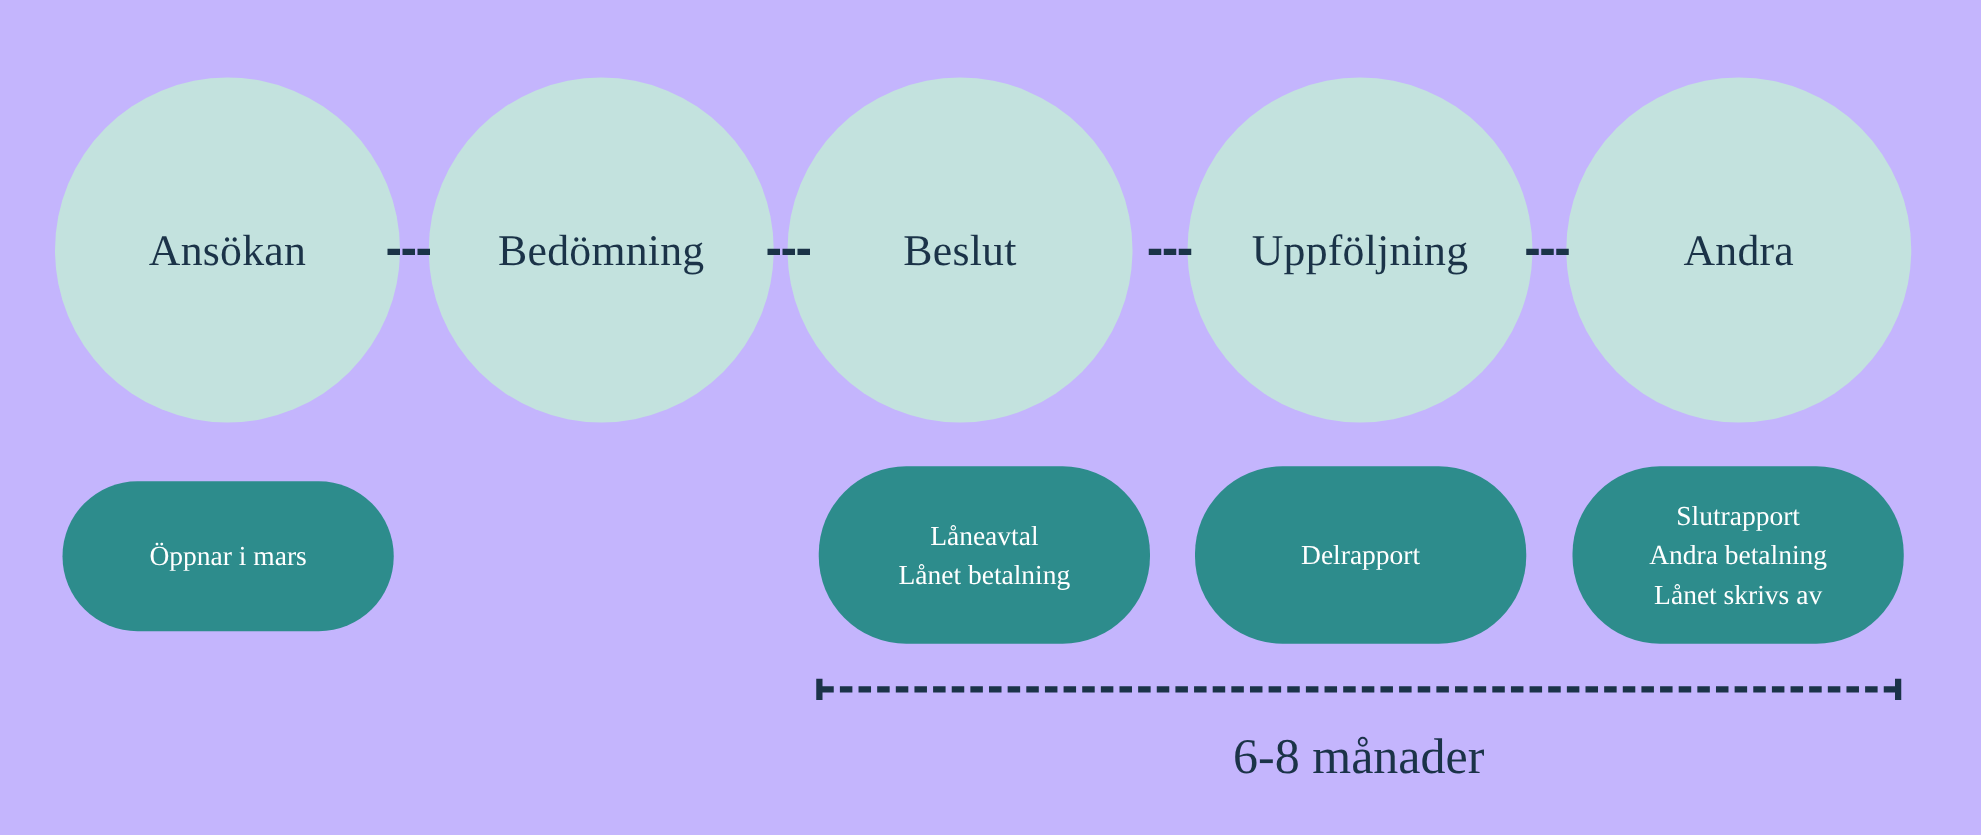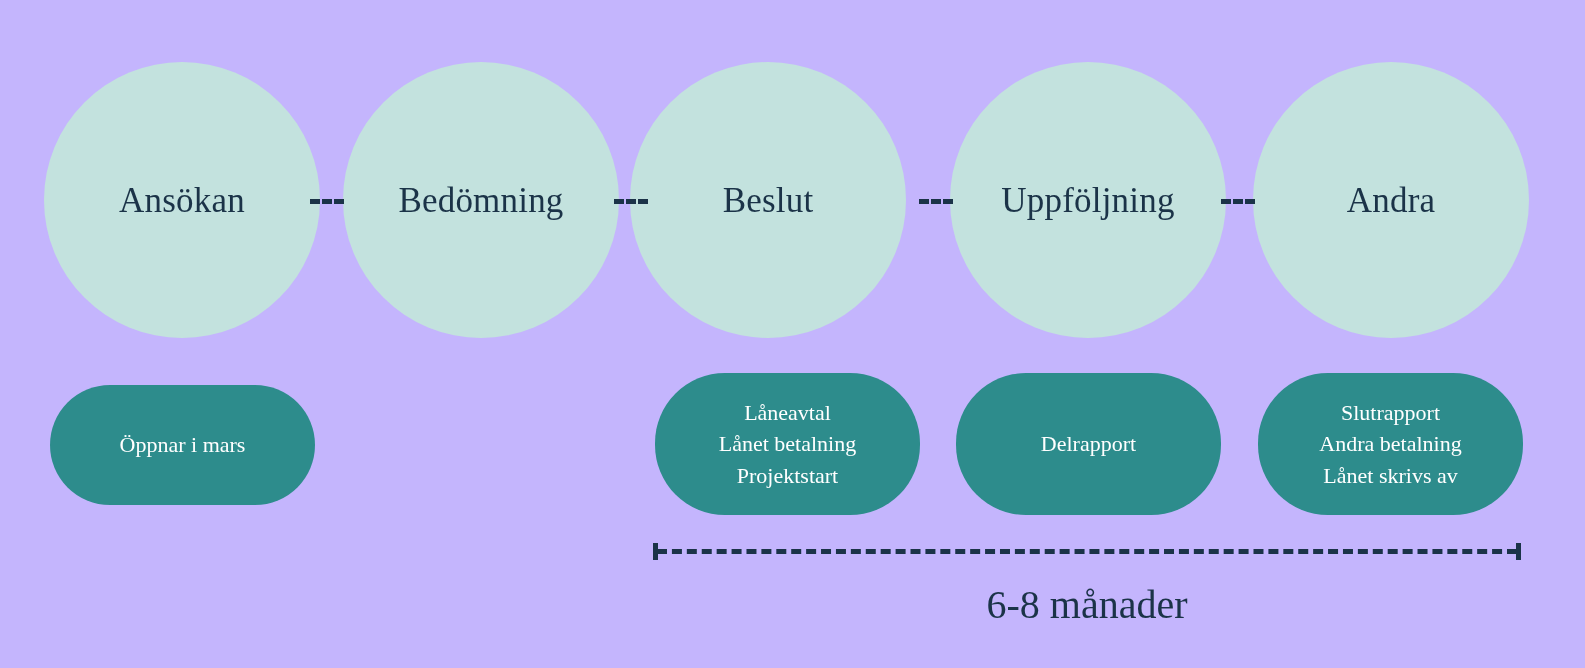--- a/index.html
+++ b/index.html
@@ -168,21 +168,20 @@
   <div class="connector connector-3"></div>
   <div class="connector connector-4"></div>
 
   <div class="milestone-pill pill-1">
     <span class="pill-line">Öppnar i mars</span>
   </div>
 
   <div class="milestone-pill pill-3">
     <span class="pill-line">Låneavtal</span>
     <span class="pill-line">Lånet betalning</span>
-    <span class="pill-line">Projektstart</span>
   </div>
 
   <div class="milestone-pill pill-4">
     <span class="pill-line">Delrapport</span>
   </div>
 
   <div class="milestone-pill pill-5">
     <span class="pill-line">Slutrapport</span>
     <span class="pill-line">Andra betalning</span>
     <span class="pill-line">Lånet skrivs av</span>

